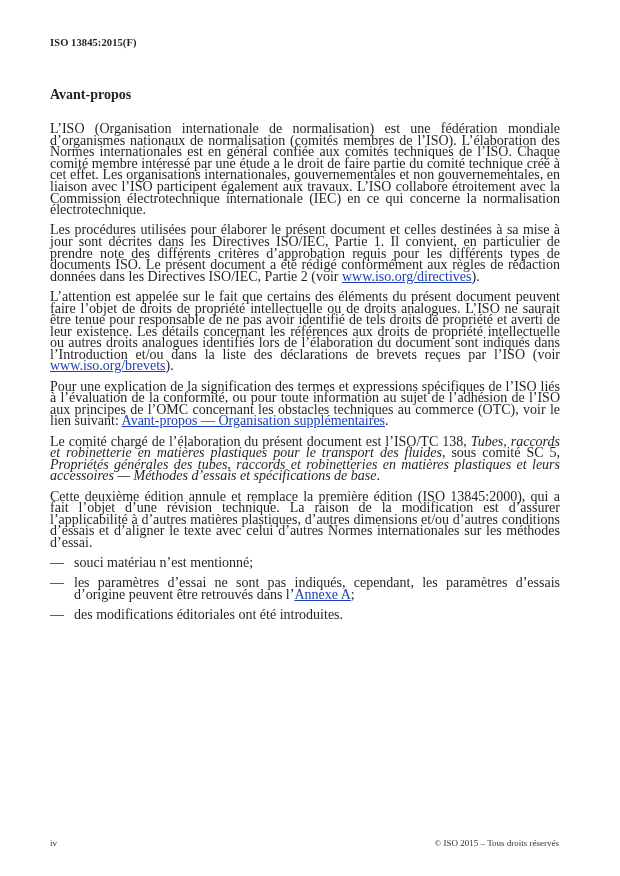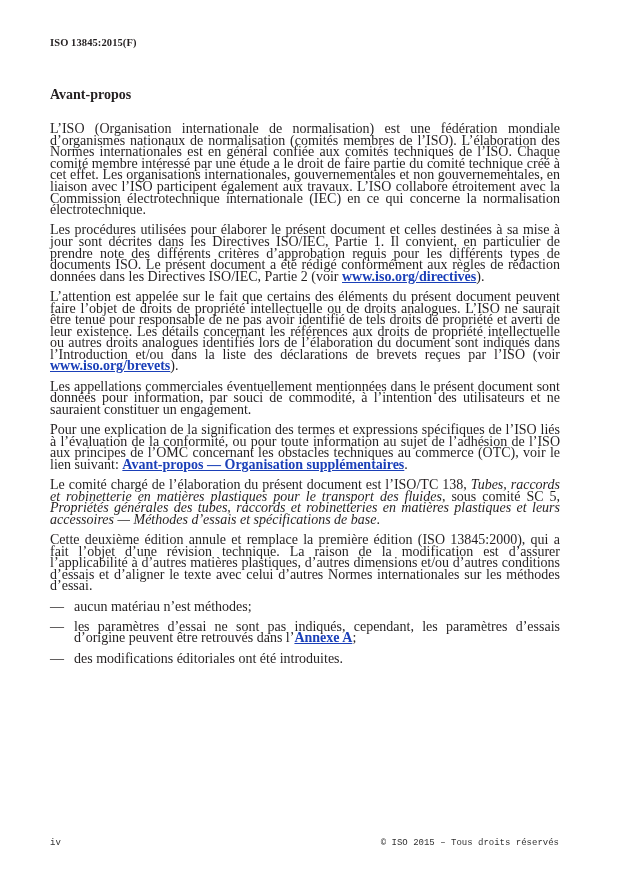--- a/index.html
+++ b/index.html
@@ -6,53 +6,52 @@
   body { width: 620px; height: 876px; position: relative; overflow: hidden;
          font-family: "DejaVu Serif", "Liberation Serif", serif; color: #231f20; }
   .page { position: absolute; left: 12px; top: 0; width: 620px; height: 876px; }
   .doc-id { position: absolute; left: 38px; top: 37px; font-weight: bold; font-size: 10.5px;
             font-family: "Liberation Serif", serif; letter-spacing: 0.1px; }
   .title { position: absolute; left: 38px; top: 87px; font-weight: bold; font-size: 14px;
            font-family: "Liberation Serif", serif; margin: 0; }
   .body { position: absolute; left: 38px; top: 123px; width: 510px;
           font-family: "Liberation Serif", serif; font-size: 14px; line-height: 11.6px; }
   .body p { margin: 0 0 8.6px 0; text-align: justify; }
-  .body a { color: #1a3fb8; text-decoration: underline; font-weight: bold; }
+  .body a { color: #1a3fb8; text-decoration: underline; }
   .list { margin: 0; padding: 0; list-style: none; }
   .list li { position: relative; padding-left: 24px; margin: 0 0 8.6px 0; text-align: justify; }
   .list .dash { position: absolute; left: 0; top: 0; }
-  .footer { position: absolute; top: 838px; font-family: Liberation Mono, monospace; font-size: 9px; color: #333; }
+  .footer { position: absolute; top: 838px; font-family: Liberation Serif, serif; font-size: 9px; color: #333; }
   .footer.left { left: 38px; }
   .footer.right { right: 73px; }
 </style>
 </head>
 <body>
 
 <div class="page">
   <div class="doc-id">ISO 13845:2015(F)</div>
   <h1 class="title">Avant-propos</h1>
 
   <div class="body">
     <p>L’ISO (Organisation internationale de normalisation) est une fédération mondiale d’organismes nationaux de normalisation (comités membres de l’ISO). L’élaboration des Normes internationales est en général confiée aux comités techniques de l’ISO. Chaque comité membre intéressé par une étude a le droit de faire partie du comité technique créé à cet effet. Les organisations internationales, gouvernementales et non gouvernementales, en liaison avec l’ISO participent également aux travaux. L’ISO collabore étroitement avec la Commission électrotechnique internationale (IEC) en ce qui concerne la normalisation électrotechnique.</p>
 
     <p><span>Les procédures utilisées pour élaborer le présent document et celles destinées à sa mise à jour sont décrites dans les Directives ISO/IEC, Partie 1. Il convient, en particulier de prendre note des différents critères d’approbation requis pour les différents types de documents ISO. Le présent document a été rédigé conformément aux règles de rédaction données dans les Directives ISO/IEC, Partie 2 (voir </span><a>www.iso.org/directives</a><span>).</span></p>
 
     <p><span>L’attention est appelée sur le fait que certains des éléments du présent document peuvent faire l’objet de droits de propriété intellectuelle ou de droits analogues. L’ISO ne saurait être tenue pour responsable de ne pas avoir identifié de tels droits de propriété et averti de leur existence. Les détails concernant les références aux droits de propriété intellectuelle ou autres droits analogues identifiés lors de l’élaboration du document sont indiqués dans l’Introduction et/ou dans la liste des déclarations de brevets reçues par l’ISO (voir </span><a>www.iso.org/brevets</a><span>).</span></p>
 
-    <p>Les appellations commerciales éventuellement mentionnées dans le présent document sont données pour information, par souci de commodité, à l’intention des utilisateurs et ne sauraient constituer un engagement.</p>
 
     <p><span>Pour une explication de la signification des termes et expressions spécifiques de l’ISO liés à l’évaluation de la conformité, ou pour toute information au sujet de l’adhésion de l’ISO aux principes de l’OMC concernant les obstacles techniques au commerce (OTC), voir le lien suivant: </span><a>Avant-propos — Organisation supplémentaires</a><span>.</span></p>
 
     <p><span>Le comité chargé de l’élaboration du présent document est l’ISO/TC 138, </span><i>Tubes, raccords et robinetterie en matières plastiques pour le transport des fluides</i><span>, sous comité SC 5, </span><i>Propriétés générales des tubes, raccords et robinetteries en matières plastiques et leurs accessoires — Méthodes d’essais et spécifications de base</i><span>.</span></p>
 
     <p>Cette deuxième édition annule et remplace la première édition (ISO 13845:2000), qui a fait l’objet d’une révision technique. La raison de la modification est d’assurer l’applicabilité à d’autres matières plastiques, d’autres dimensions et/ou d’autres conditions d’essais et d’aligner le texte avec celui d’autres Normes internationales sur les méthodes d’essai.</p>
 
 
     <ul class="list">
-      <li><span class="dash">—</span><span>aucun matériau n’est méthodes;</span></li>
+      <li><span class="dash">—</span><span>souci matériau n’est mentionné;</span></li>
       <li><span class="dash">—</span><span>les paramètres d’essai ne sont pas indiqués, cependant, les paramètres d’essais d’origine peuvent être retrouvés dans l’</span><a>Annexe A</a><span>;</span></li>
       <li><span class="dash">—</span><span>des modifications éditoriales ont été introduites.</span></li>
     </ul>
   </div>
 
   <div class="footer left">iv</div>
   <div class="footer right">© ISO 2015 – Tous droits réservés</div>
 </div>
 
 </body></html>

